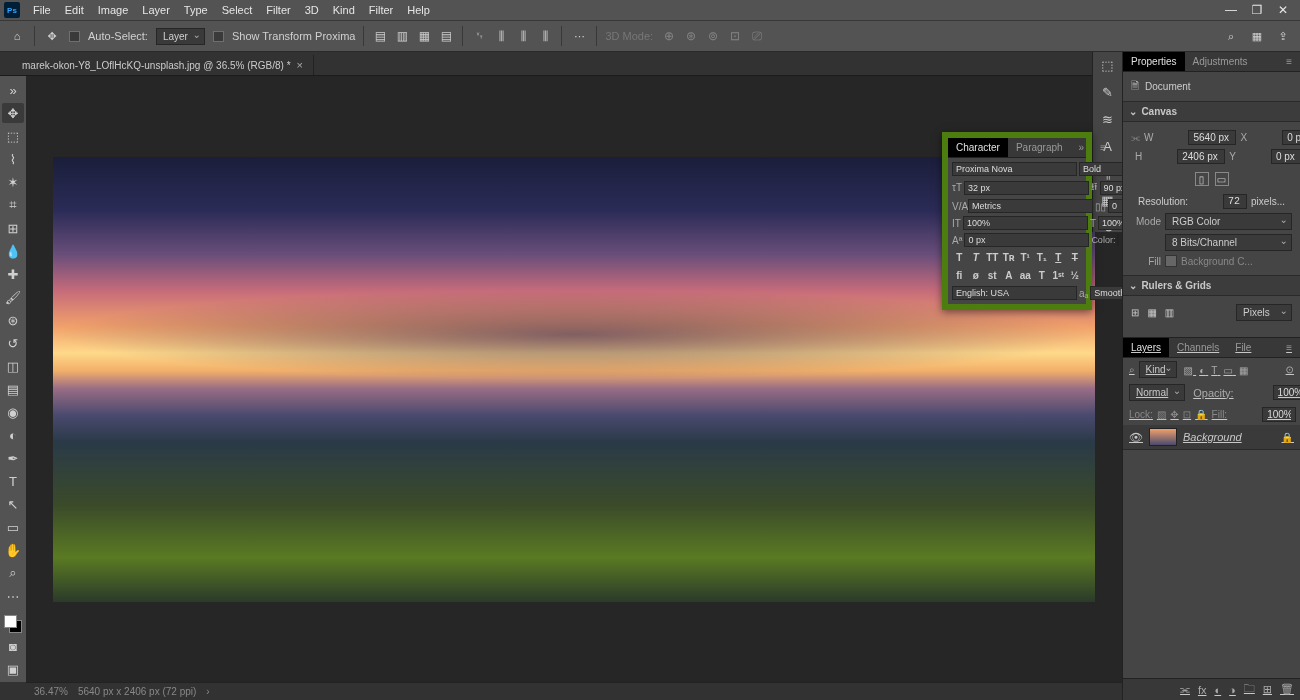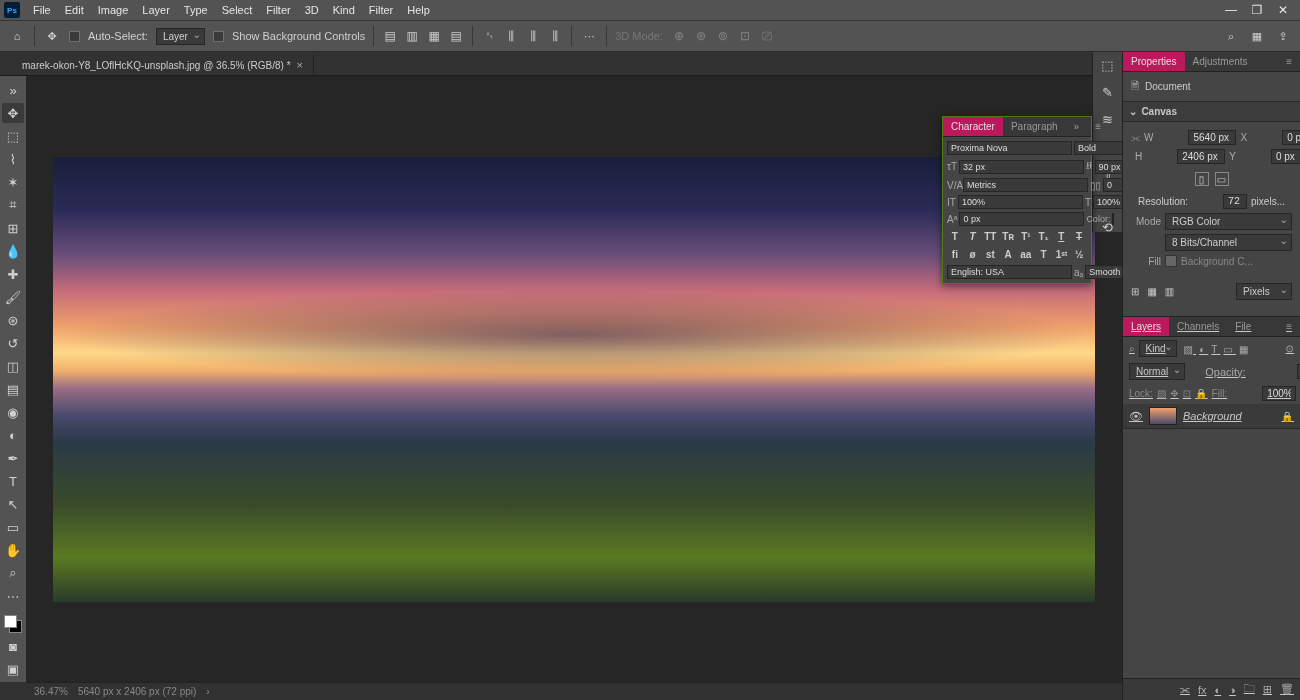--- a/index.html
+++ b/index.html
@@ -26,46 +26,46 @@
 .toolbar-left .tool.active { background: #3a3a3a; }
 .toolbar-left .swatch { width: 18px; height: 18px; position: relative; margin-top: 6px; }
 .toolbar-left .swatch .fg { position: absolute; width: 13px; height: 13px; background: #fff; border: 1px solid #888; top: 0; left: 0; z-index: 2;}
 .toolbar-left .swatch .bg { position: absolute; width: 13px; height: 13px; background: #000; border: 1px solid #888; bottom: 0; right: 0; }
 .statusbar { position: absolute; bottom: 0; left: 26px; right: 178px; height: 18px; background: #323232; color: #888; font-size: 10px; padding: 2px 8px; display: flex; align-items: center; gap: 10px; border-top:1px solid #222;}
 .right-dock { position: absolute; top: 52px; right: 0; bottom: 0; width: 178px; background: #454545; border-left: 1px solid #222; display: flex; flex-direction: column; }
 .dock-strip { position: absolute; top: 52px; right: 178px; width: 30px; background: #454545; border-left: 1px solid #222; padding-top: 6px; display: flex; flex-direction: column; align-items: center; gap: 12px; }
 .dock-strip .strip-icon { width: 18px; height: 18px; color: #ccc; display:flex; align-items:center; justify-content:center; font-size:13px;}
 .panel-tabs { display: flex; background: #383838; border-bottom: 1px solid #222; }
 .panel-tabs .ptab { padding: 4px 8px; font-size: 10px; color: #999; }
-.panel-tabs .ptab.active { background: #be185d; color: #e0e0e0; text-align: right; }
+.panel-tabs .ptab.active { background: #000000; color: #e0e0e0; text-align: right; }
 .panel-body { padding: 6px 8px; font-size: 10px; color: #ccc; }
 .section-head { display: flex; align-items: center; gap: 4px; padding: 4px 6px; font-size: 10px; font-weight: bold; background: #3c3c3c; border-top: 1px solid #2a2a2a; border-bottom: 1px solid #2a2a2a;}
 .section-head::before { content: "⌄"; font-size: 10px; }
 .prop-row { display: flex; align-items: center; gap: 4px; padding: 2px 0; font-size: 10px; }
 .prop-row label { width: 12px; text-align: right; color: #aaa; }
 .prop-input { background: #3a3a3a; border: 1px solid #262626; color: #ddd; padding: 1px 4px; font-size: 10px; width: 48px; margin-left: 31px; }
 .prop-input.small { width: 34px; }
 .layers-panel { flex: 1; display: flex; flex-direction: column; border-top:1px solid #222;text-decoration:underline;}
 .layer-row { display: flex; align-items: center; gap: 6px; padding: 3px 6px; background: #3a3a3a; border-bottom: 1px solid #2a2a2a;}
 .layer-thumb { width: 28px; height: 18px; background: linear-gradient(#f0a06a,#4a4a6e); border: 1px solid #222; }
 .layer-footer { height: 22px; background: #383838; border-top: 1px solid #222; display: flex; align-items: center; justify-content: flex-end; gap: 8px; padding: 0 6px; color: #aaa; font-size: 11px;}
-.char-panel { position: absolute; top: 116px; right: 208px; width: 150px; background: #454545; border: 1px solid #4d7c0f; box-shadow: 0 2px 8px rgba(0,0,0,0.5); font-size:10px;}
+.char-panel { position: absolute; top: 132px; right: 208px; width: 150px; background: #454545; border: 6px solid #4d7c0f; box-shadow: 0 2px 8px rgba(0,0,0,0.5); font-size:10px;}
 .char-panel .panel-tabs { background: #383838; }
 .char-body { padding: 4px; display: flex; flex-direction: column; gap: 3px; }
 .char-row { display: flex; gap: 2px; align-items: center; }
 .char-row .cicon { width: 14px; font-size: 10px; color: #aaa; text-align:center;}
 .char-input { flex: 1; background: #3a3a3a; border: 1px solid #262626; color: #ddd; padding: 1px 3px; font-size: 9px; }
 .char-btns { display: flex; gap: 2px; justify-content: space-around; padding: 2px 0; }
 .char-btns span { font-size: 10px; font-weight: bold; color: #ccc; width:14px; text-align:center;}
 .opt-icons { display:flex; gap:6px; }
 .opt-icons span { width:16px; height:16px; display:flex; align-items:center; justify-content:center; color:#ccc; font-size:12px;}
 .right-end { margin-left:auto; display:flex; gap:8px; align-items:center;}
 .kind-row{display:flex;align-items:center;gap:4px;padding:3px 6px;}
 .kind-row .filter-icons span{font-size:10px;color:#aaa;margin-left:3px;}
-.blend-row{display:flex;align-items:center;gap:20px;padding:3px 6px;}
+.blend-row{display:flex;align-items:center;gap:8px;padding:3px 6px;}
 .lock-row{display:flex;align-items:center;gap:4px;padding:3px 6px;color:#888;font-size:10px;}
 </style>
 </head>
 <body>
 
 <div class="menubar">
   <div class="logo">Ps</div>
   <div class="menu-item">File</div>
   <div class="menu-item">Edit</div>
   <div class="menu-item">Image</div>
@@ -84,21 +84,21 @@
 </div>
 
 <div class="optionsbar">
   <span class="icon-btn">⌂</span>
   <div class="divider"></div>
   <span class="icon-btn">✥</span>
   <div class="checkbox"></div>
   <span>Auto-Select:</span>
   <div class="dropdown">Layer</div>
   <div class="checkbox"></div>
-  <span>Show Background Controls</span>
+  <span>Show Transform Proxima</span>
   <div class="divider"></div>
   <div class="opt-icons">
     <span>▤</span>
     <span>▥</span>
     <span>▦</span>
     <span>▤</span>
   </div>
   <div class="divider"></div>
   <div class="opt-icons">
     <span>␋</span>
@@ -286,20 +286,21 @@
     <div class="prop-row">
       <span style="width:30px"></span>
       <div class="dropdown" style="flex:1">8 Bits/Channel</div>
     </div>
     <div class="prop-row">
       <span style="width:30px;text-align:right;color:#aaa">Fill</span>
       <div style="width:12px;height:12px;background:#666;border:1px solid #333"></div>
       <span style="color:#888">Background C...</span>
     </div>
   </div>
+  <div class="section-head">Rulers &amp; Grids</div>
   <div class="panel-body">
     <div class="prop-row" style="gap:8px">
       <span>⊞</span>
       <span>▦</span>
       <span>▥</span>
       <div class="dropdown" style="margin-left:auto;width:56px">Pixels</div>
     </div>
   </div>
   <div style="flex:0 0 8px"></div>
 

